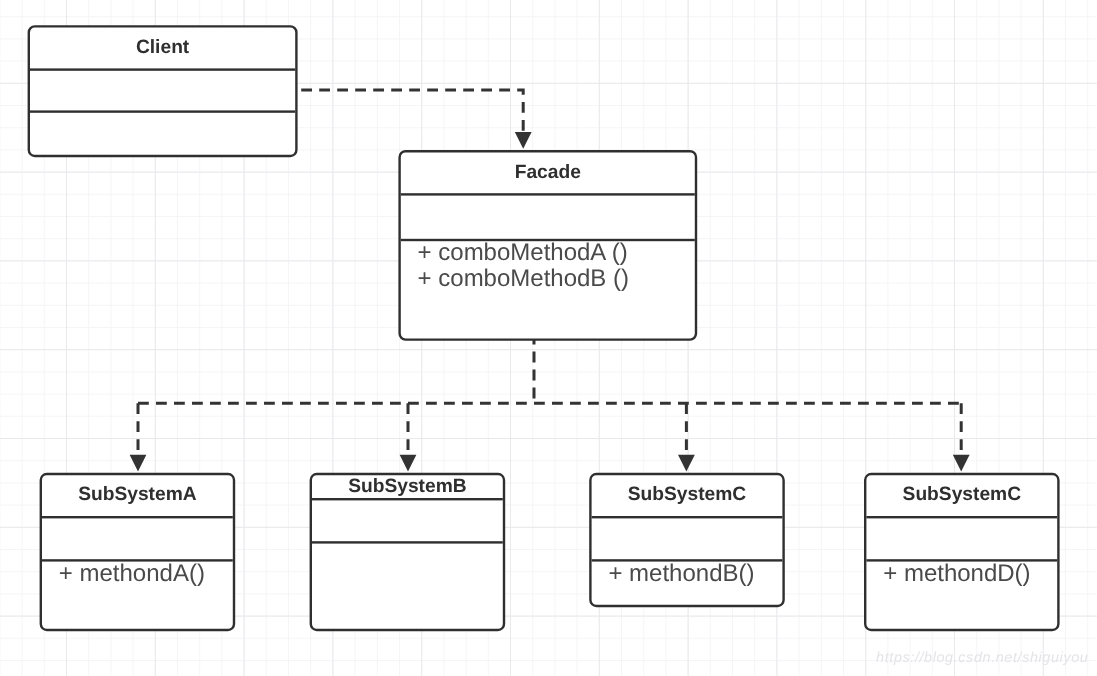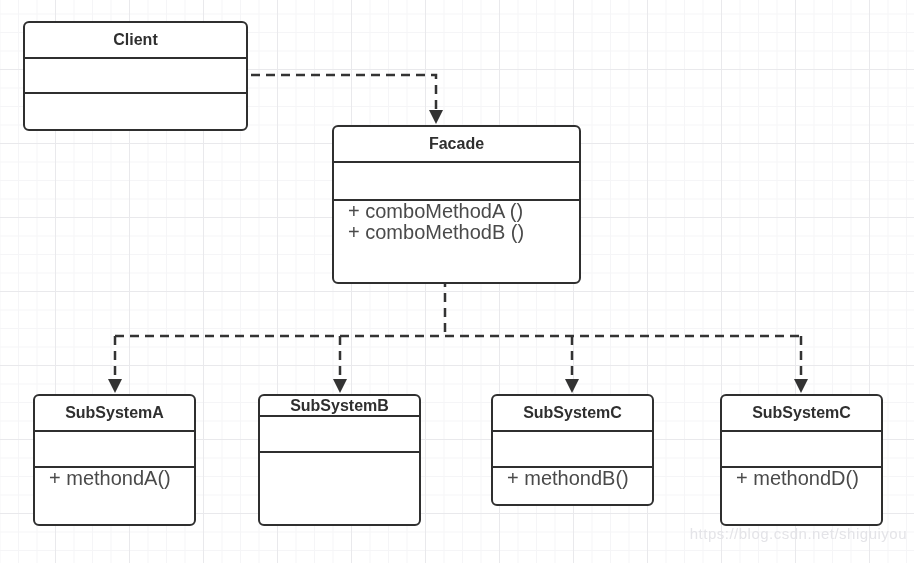--- a/index.html
+++ b/index.html
@@ -31,23 +31,24 @@
     border-bottom: 2px solid #2f2f2f;
     display: flex; align-items: center; justify-content: center;
     font-weight: bold; font-size: 16px; color: #2f2f2f;
   }
   .cmp-attrs { border-bottom: 2px solid #2f2f2f; }
   .cmp-methods {
     flex: 1; display: flex; flex-direction: column; justify-content: flex-start;
     padding-left: 14px; color: #4a4a4a; font-size: 20px; line-height: 21px;
   }
   .watermark {
-    position: absolute; right: 7px; bottom: 21px;
-    font-size: 15px; color: #e4e4e8; letter-spacing: 0.5px;
+    position: absolute; right: 7px; bottom: 8px;
+    font-size: 12px; color: #e4e4e8; letter-spacing: 0.5px;
     user-select: none;
+    font-style: italic;
   }
 </style>
 </head>
 <body>
 
 <div class="canvas">
 
   <svg class="edges" width="914" height="563" viewBox="0 0 914 563">
 
     <path class="edge" d="M 221 75 L 436 75 L 436 110"></path>

